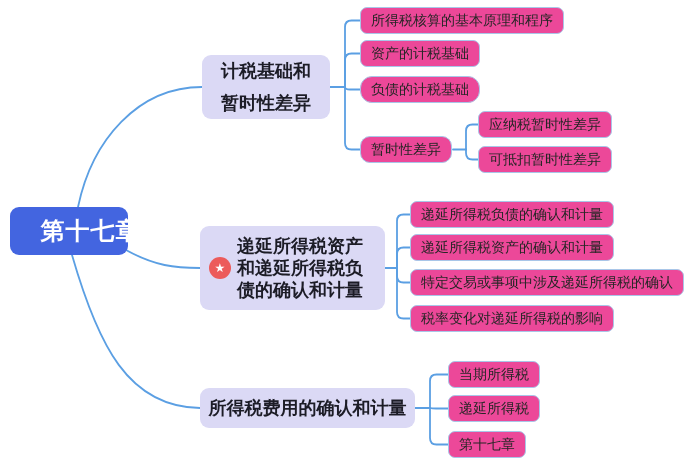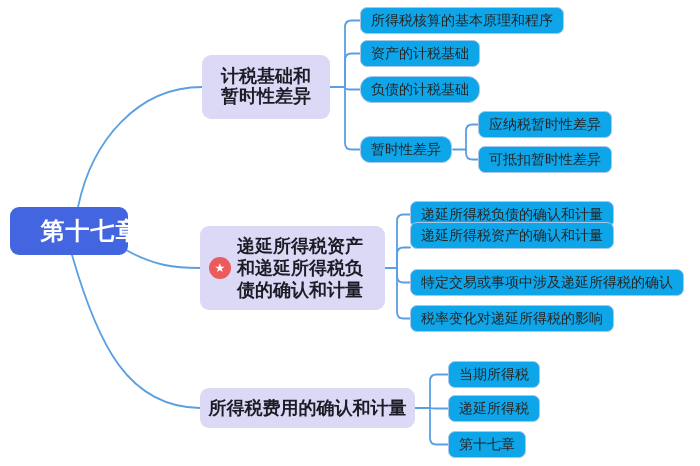--- a/index.html
+++ b/index.html
@@ -11,29 +11,29 @@
   .root{
     background:#4365E0;color:#ffffff;border-radius:9px;
     font-size:24px;font-weight:bold;letter-spacing:1px;
     display:flex;align-items:center;justify-content:center;white-space:nowrap;
   }
   .branch{
     background:#DBD9F5;color:#1C1C26;border-radius:9px;
     font-size:18px;font-weight:bold;
     display:flex;align-items:center;justify-content:center;text-align:center;
   }
-  .branch .wrap2{width:92px;line-height:20px;font-family:Liberation Mono, monospace;}
+  .branch .wrap2{width:92px;line-height:32px;}
   .branch .wrap3{width:127px;line-height:22px;text-align:left;}
   .b2{justify-content:flex-start;padding:0 12px 0 9px;gap:6px;}
   .badge{
     width:22px;height:22px;border-radius:50%;background:#EC5B5B;color:#ffffff;
     display:flex;align-items:center;justify-content:center;font-size:12px;line-height:1;flex:0 0 22px;
   }
   .leaf{
-    background:#0ea5e9;border:1.4px solid #A9C6E8;border-radius:7px;
+    background:#ec4899;border:1.4px solid #A9C6E8;border-radius:7px;
     font-size:14px;color:#262626;line-height:19px;padding:3px 10px;white-space:nowrap;
   }
 </style>
 </head>
 <body>
 
 <div class="canvas">
 
   <svg class="edges" viewBox="0 0 700 466" xmlns="http://www.w3.org/2000/svg">
 
@@ -75,21 +75,21 @@
   <div class="node leaf" style="left:360px;top:136px;border-radius:10px;">暂时性差异</div>
   <div class="node leaf" style="left:478px;top:111px;">应纳税暂时性差异</div>
   <div class="node leaf" style="left:478px;top:146px;">可抵扣暂时性差异</div>
 
   <div class="node branch b2" style="left:200px;top:226px;width:185px;height:84px;">
     <span class="badge">★</span>
     <span class="wrap3">递延所得税资产和递延所得税负债的确认和计量</span>
   </div>
 
   <div class="node leaf" style="left:410px;top:201px;">递延所得税负债的确认和计量</div>
-  <div class="node leaf" style="left:410px;top:222px;">递延所得税资产的确认和计量</div>
+  <div class="node leaf" style="left:410px;top:234px;">递延所得税资产的确认和计量</div>
   <div class="node leaf" style="left:410px;top:269px;">特定交易或事项中涉及递延所得税的确认</div>
   <div class="node leaf" style="left:410px;top:305px;">税率变化对递延所得税的影响</div>
 
   <div class="node branch" style="left:200px;top:388px;width:215px;height:40px;">
     <span>所得税费用的确认和计量</span>
   </div>
 
   <div class="node leaf" style="left:448px;top:361px;">当期所得税</div>
   <div class="node leaf" style="left:448px;top:395px;">递延所得税</div>
   <div class="node leaf" style="left:448px;top:431px;">第十七章</div>

